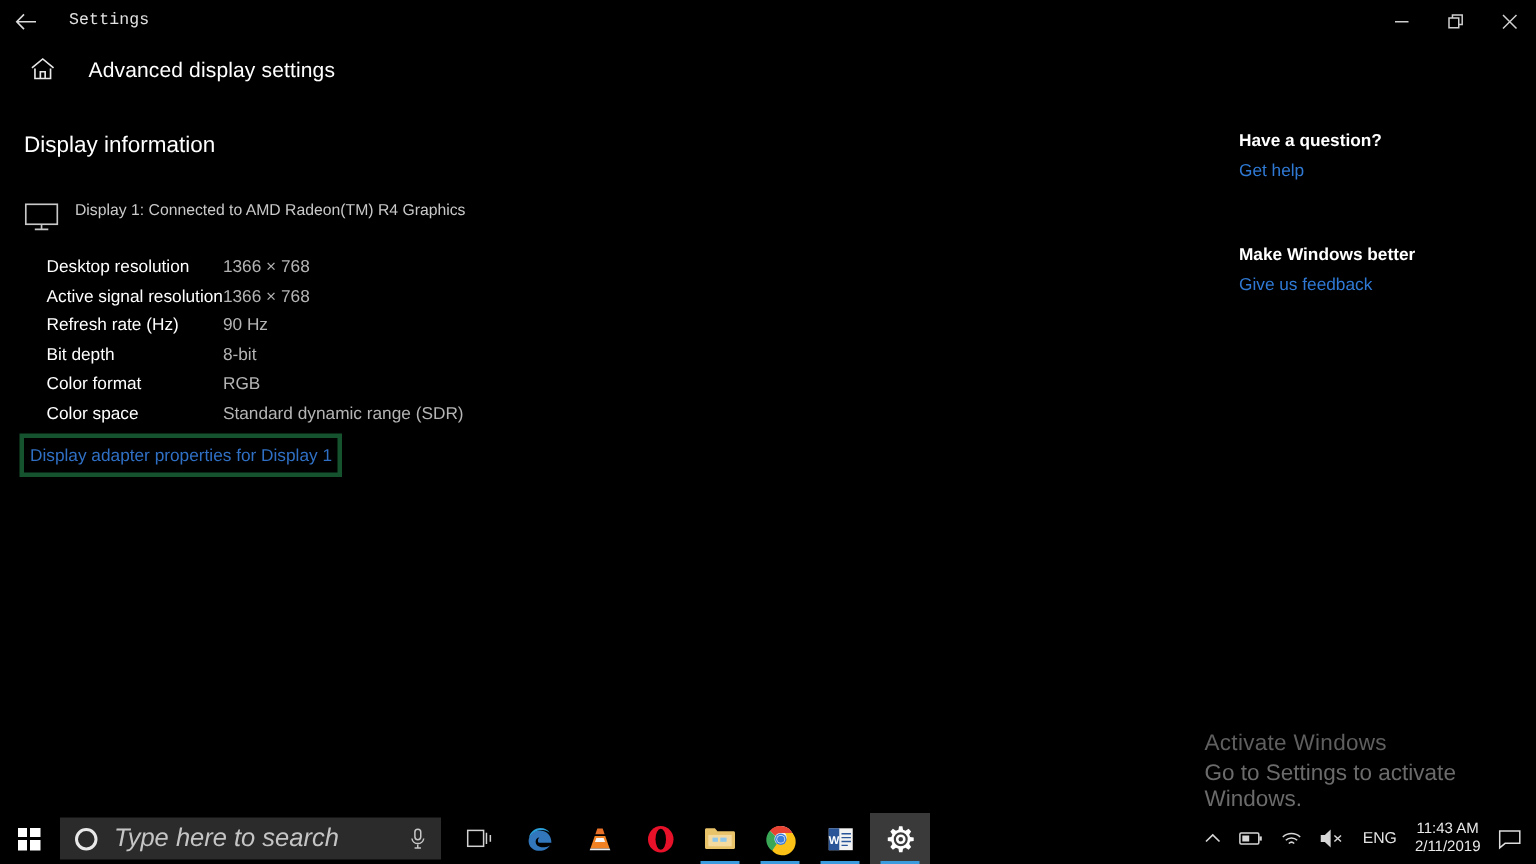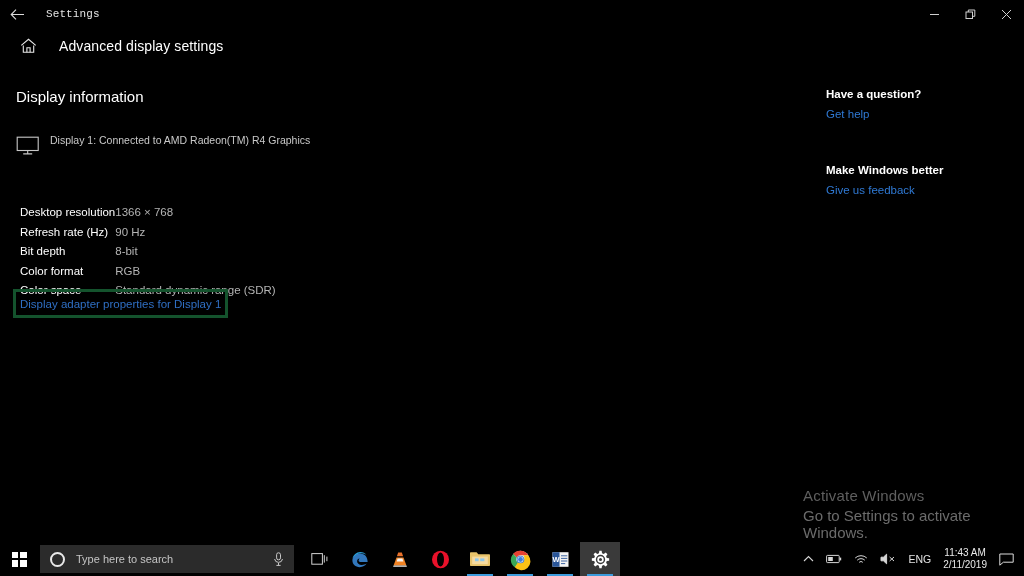--- a/index.html
+++ b/index.html
@@ -78,23 +78,22 @@
   .monitor-icon { width: 26px; color: #c8c8c8; }
   .display-caption {
     color: #c9c9c9;
     font-size: 10.5px;
     margin-left: 8px;
     margin-bottom: 14px;
     white-space: nowrap;
   }
 
   .info-table {
-    position: absolute; top: 84px; left: 4px;
+    position: absolute; top: 84px; left: 15px;
     border-collapse: collapse;
-    margin-top: 34px;
   }
   .info-table td {
     font-size: 11.5px;
     padding: 0 0 7.5px 0;
     vertical-align: top;
     white-space: nowrap;
   }
   .info-label { color: #ffffff; width: 134px; }
   .info-value { color: #b4b4b4; }
 
@@ -172,23 +171,24 @@
   }
   .cortana-ring {
     width: 15px; height: 15px;
     border: 2px solid #e9e9e9;
     border-radius: 50%;
     margin-left: 10px;
     flex: none;
   }
   .search-placeholder {
     color: #c5c5c5;
-    font-size: 11px;
+    font-size: 17px;
     margin-left: 11px;
     flex: 1;
+    font-style: italic;
   }
   .mic-icon { color: #c8c8c8; margin-right: 10px; display: flex; }
 
   .tb-icons { display: flex; align-items: center; margin-left: 6px; height: 34px; }
   .tb-item {
     width: 40px; height: 34px;
     display: flex; align-items: center; justify-content: center;
     position: relative;
   }
   .tb-item.active-bg { background: #3a3a3a; }
@@ -270,20 +270,24 @@
           <path d="M11.7 14.6 V17.4 M7.2 17.9 H16.2"></path>
         </svg>
       </div>
       <div class="display-caption">Display 1: Connected to AMD Radeon(TM) R4 Graphics</div>
     </div>
 
     <table class="info-table">
       <tbody>
         <tr>
           <td class="info-label">Desktop resolution</td>
+          <td class="info-value">1366 × 768</td>
+        </tr>
+        <tr>
+          <td class="info-label">Active signal resolution</td>
           <td class="info-value">1366 × 768</td>
         </tr>
         <tr>
           <td class="info-label">Refresh rate (Hz)</td>
           <td class="info-value">90 Hz</td>
         </tr>
         <tr>
           <td class="info-label">Bit depth</td>
           <td class="info-value">8-bit</td>
         </tr>

